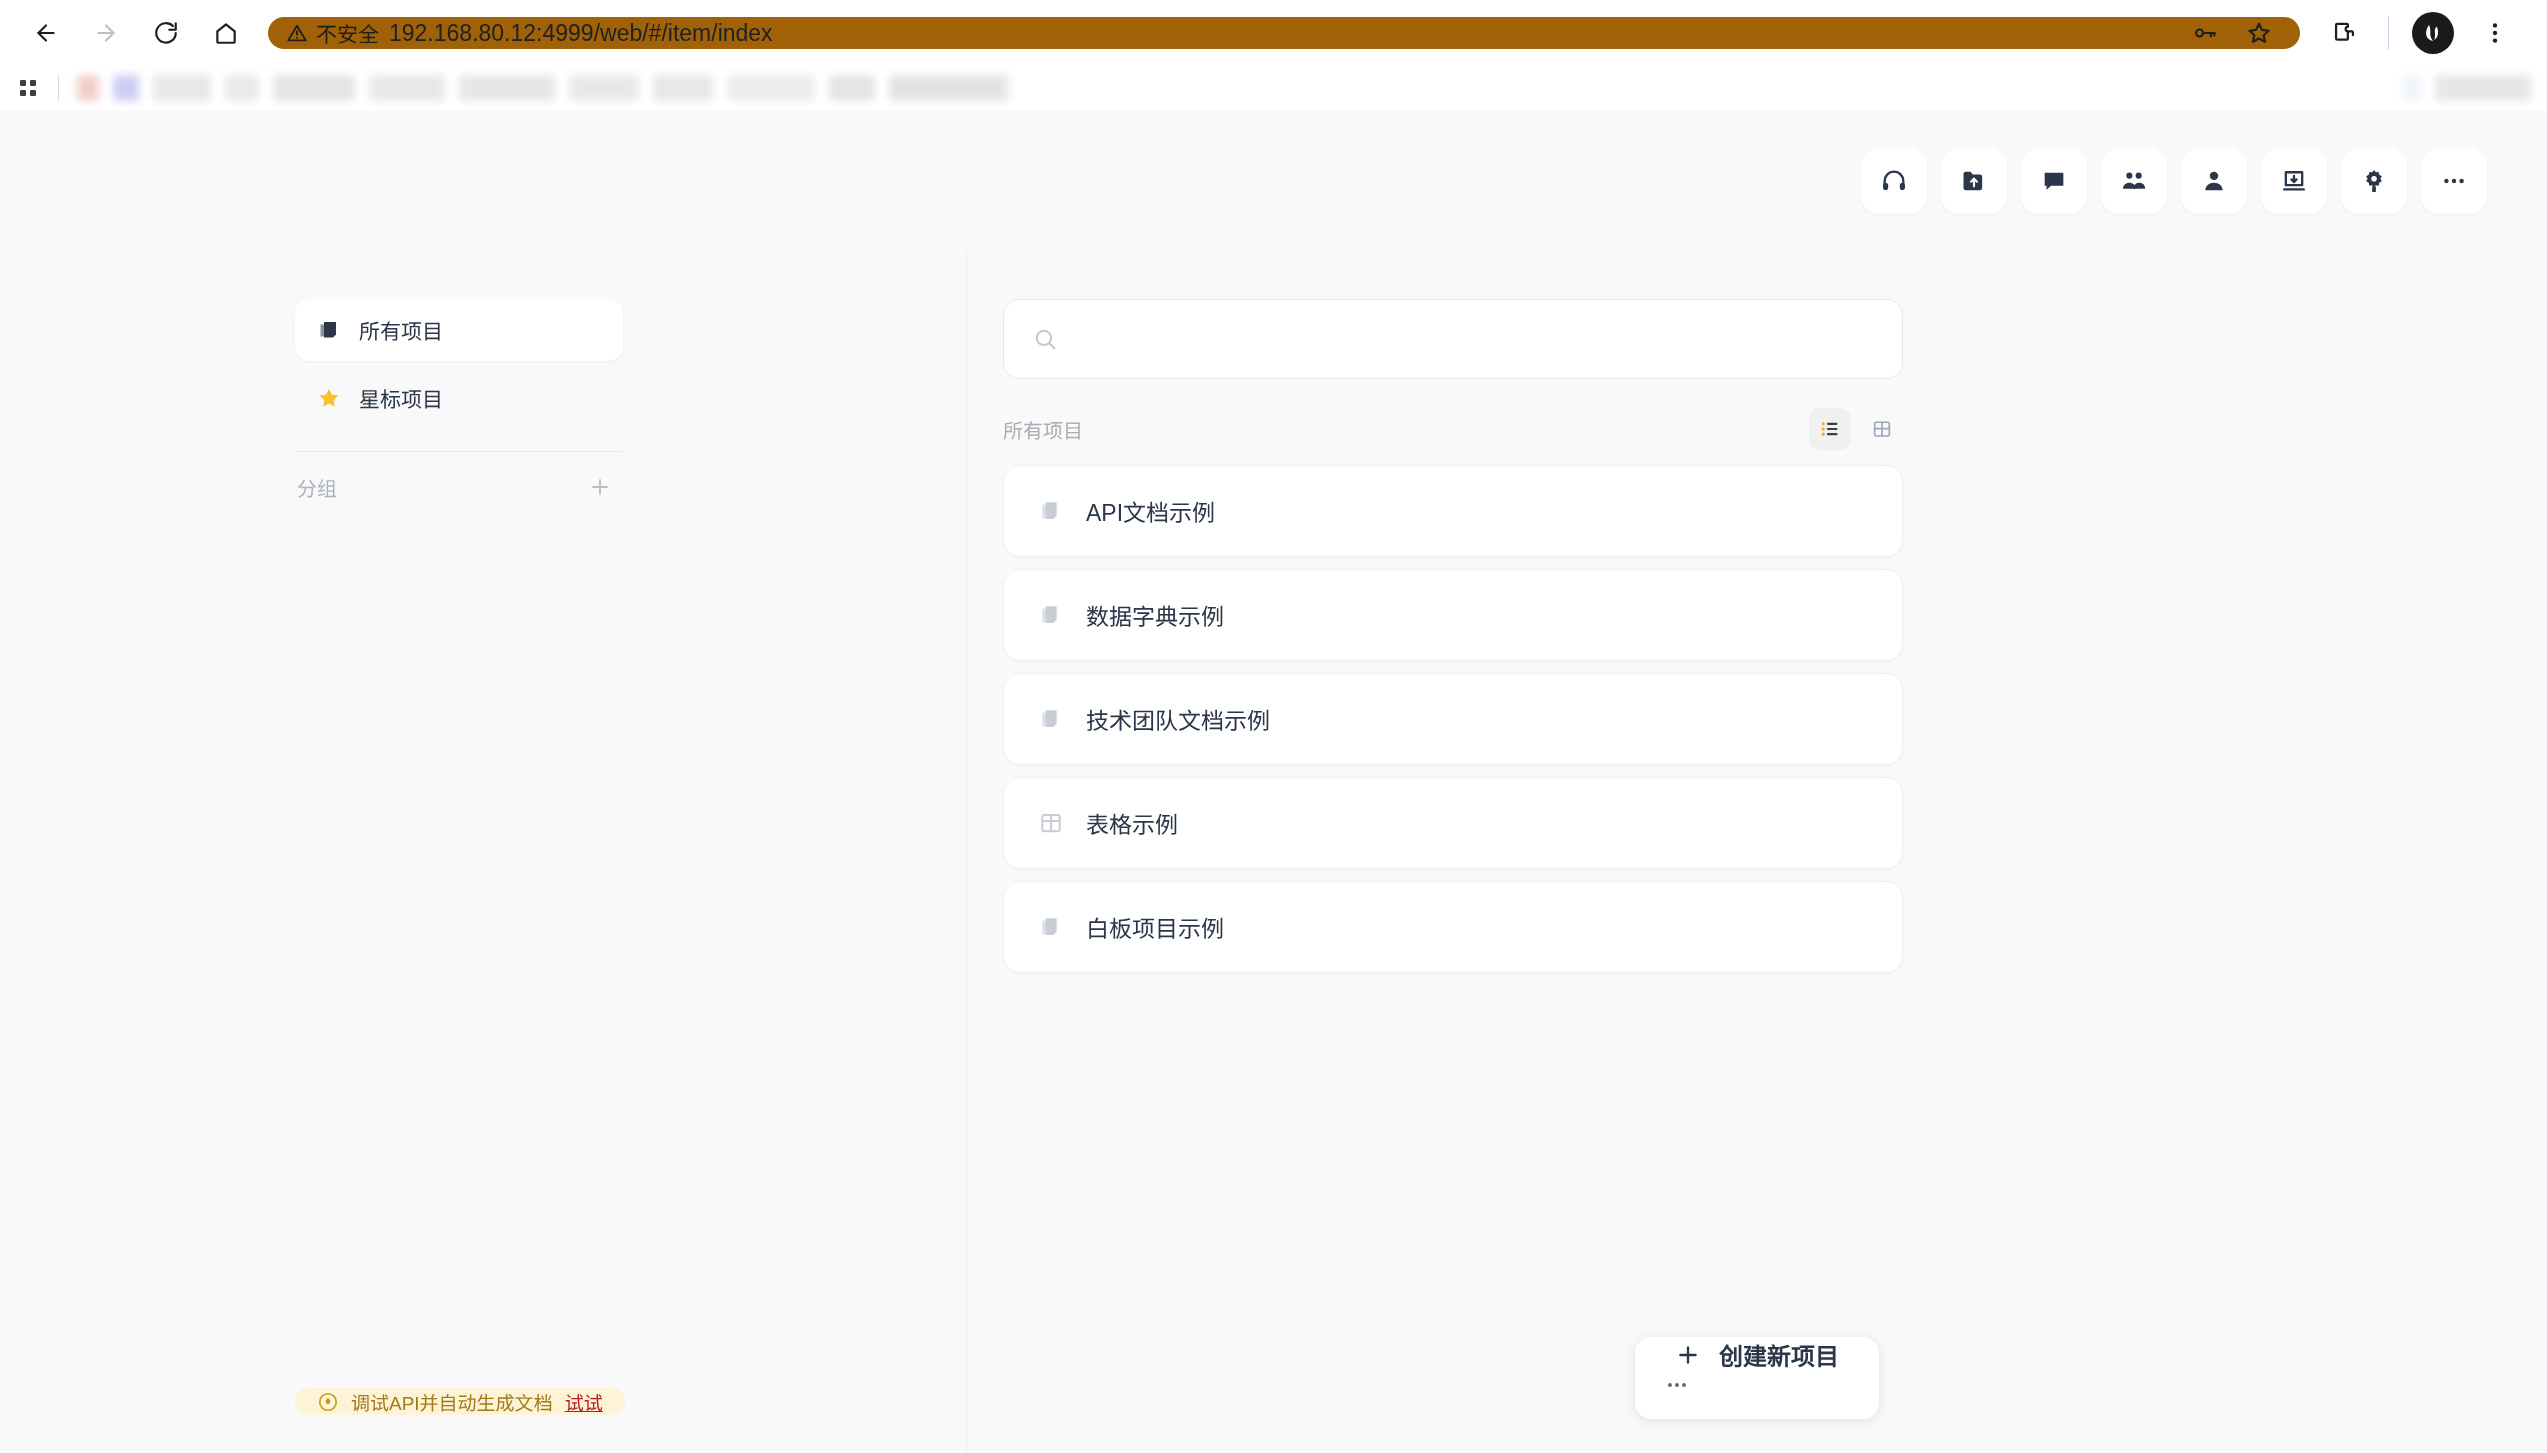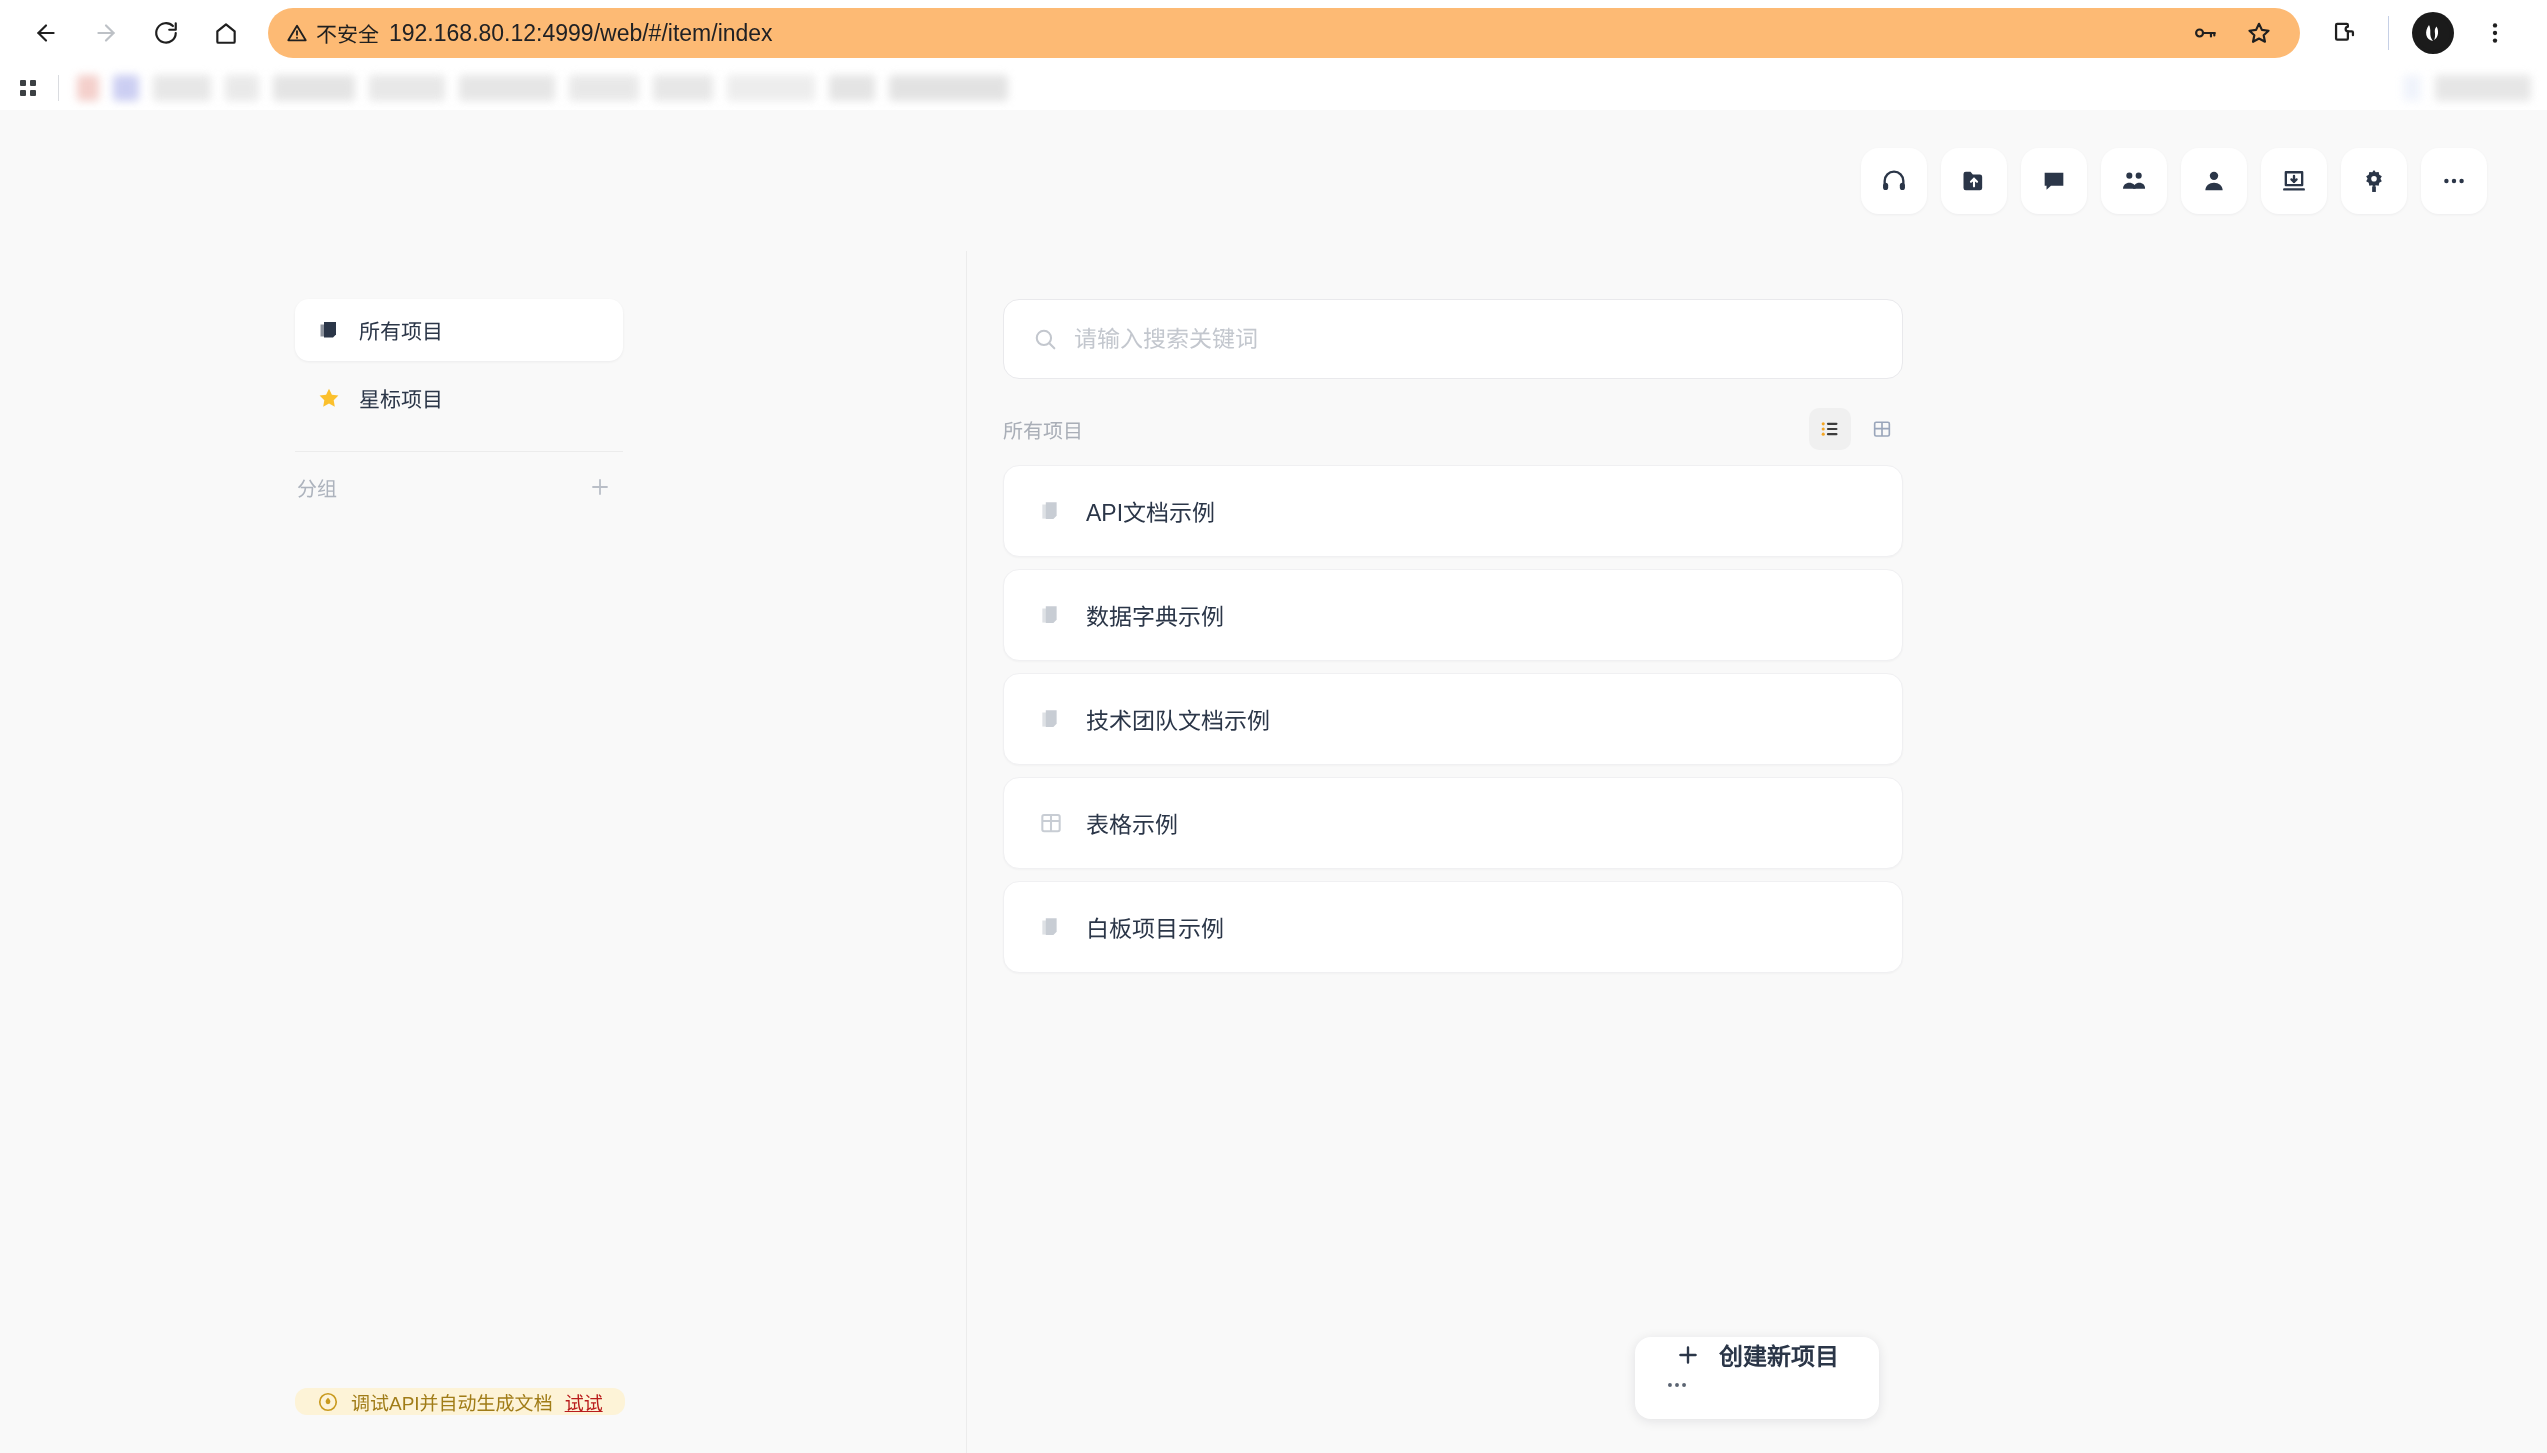--- a/index.html
+++ b/index.html
@@ -17,22 +17,22 @@
     height: 66px; display: flex; align-items: center;
     padding: 0 18px; gap: 4px;
   }
   .nav-btn {
     width: 56px; height: 56px; border-radius: 50%;
     display: flex; align-items: center; justify-content: center;
     color: #1f1f1f; background: transparent; border: none; cursor: pointer;
   }
   .nav-btn.disabled { color: #bdc1c6; }
   .omnibox {
-    flex: 1; height: 50px; margin: 0 12px 0 10px;
-    background: #fdba74; border-radius: 26px;
+    flex: 1; height: 32px; margin: 0 12px 0 10px;
+    background: #a16207; border-radius: 26px;
     display: flex; align-items: center; padding: 0 18px; gap: 10px;
     min-width: 0;
   }
   .security-chip {
     display: flex; align-items: center; gap: 8px;
     color: #1f1f1f; font-size: 21px; white-space: nowrap;
   }
   .omnibox-url {
     font-size: 23px; color: #202124; white-space: nowrap;
     overflow: hidden; text-overflow: ellipsis;
@@ -458,21 +458,20 @@
     <div class="content-col">
       <div class="content-inner">
 
         <div class="search-box">
           <span class="icon">
             <svg width="26" height="26" viewBox="0 0 24 24" fill="none" stroke="#c3c7ce" stroke-width="1.9" stroke-linecap="round">
                 <circle cx="11" cy="11" r="6.6"></circle>
                 <path d="m16 16 4.6 4.6"></path>
               </svg>
           </span>
-          <input class="search-input" type="text" placeholder="请输入搜索关键词" style="">
         </div>
 
         <div class="list-toolbar">
           <span class="list-title">所有项目</span>
           <div class="view-toggles">
             <button class="view-btn active">
               <span class="icon">
                 <svg width="22" height="22" viewBox="0 0 24 24">
                     <circle cx="4.6" cy="6.4" r="1.7" fill="#f5a623"></circle>
                     <circle cx="4.6" cy="12" r="1.7" fill="#f5a623"></circle>

